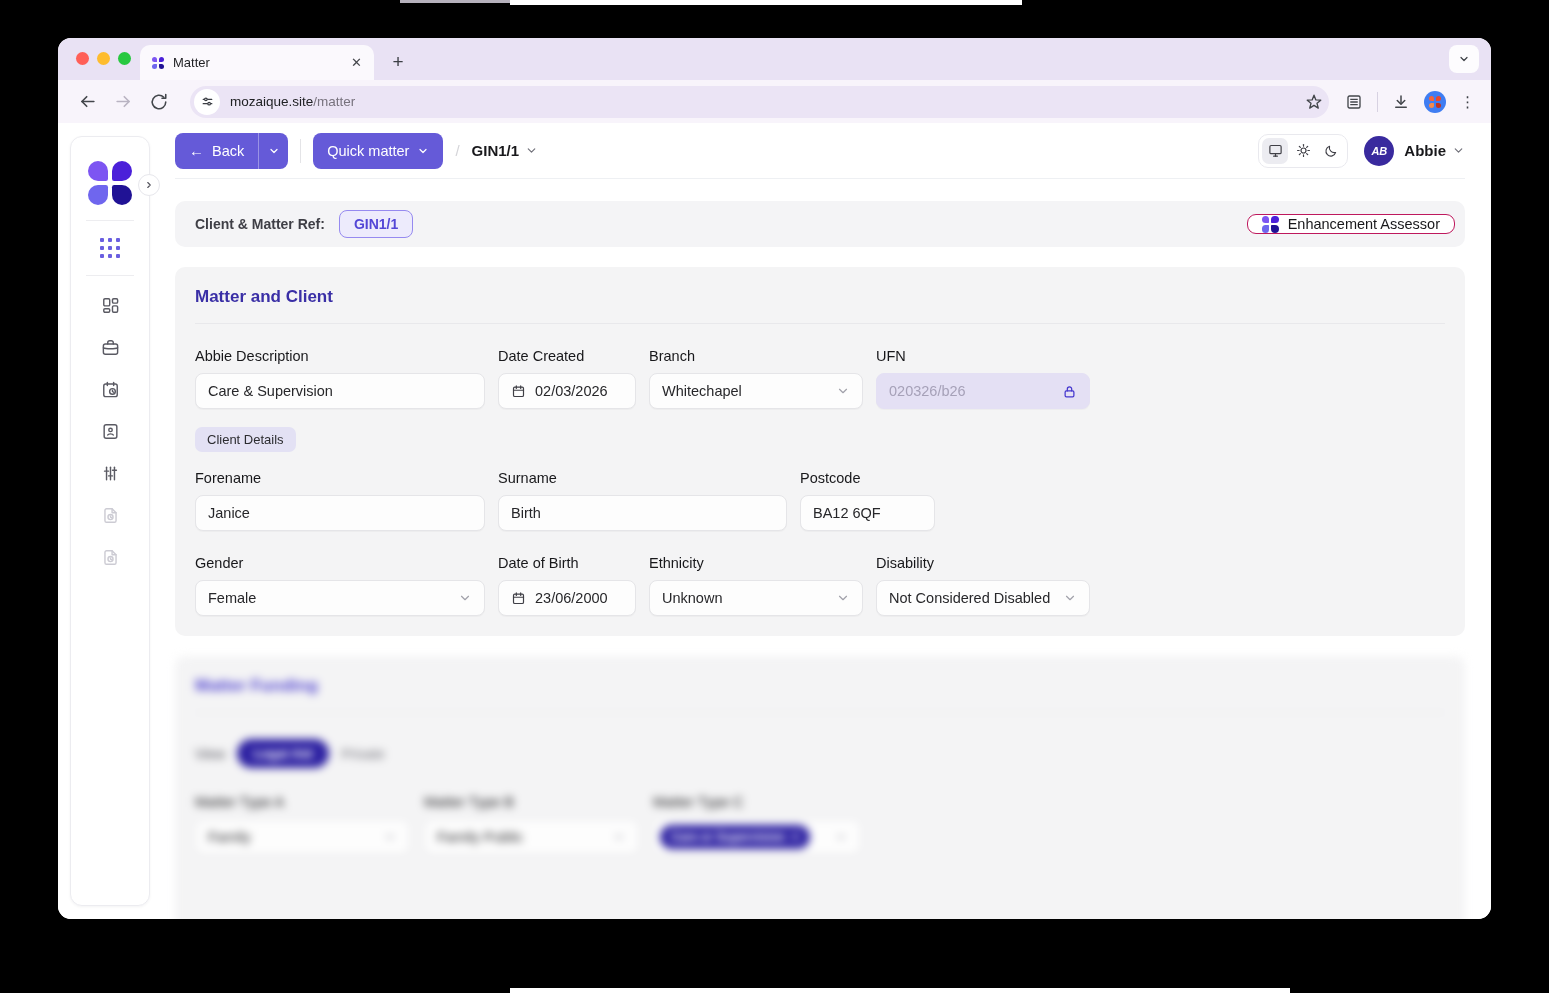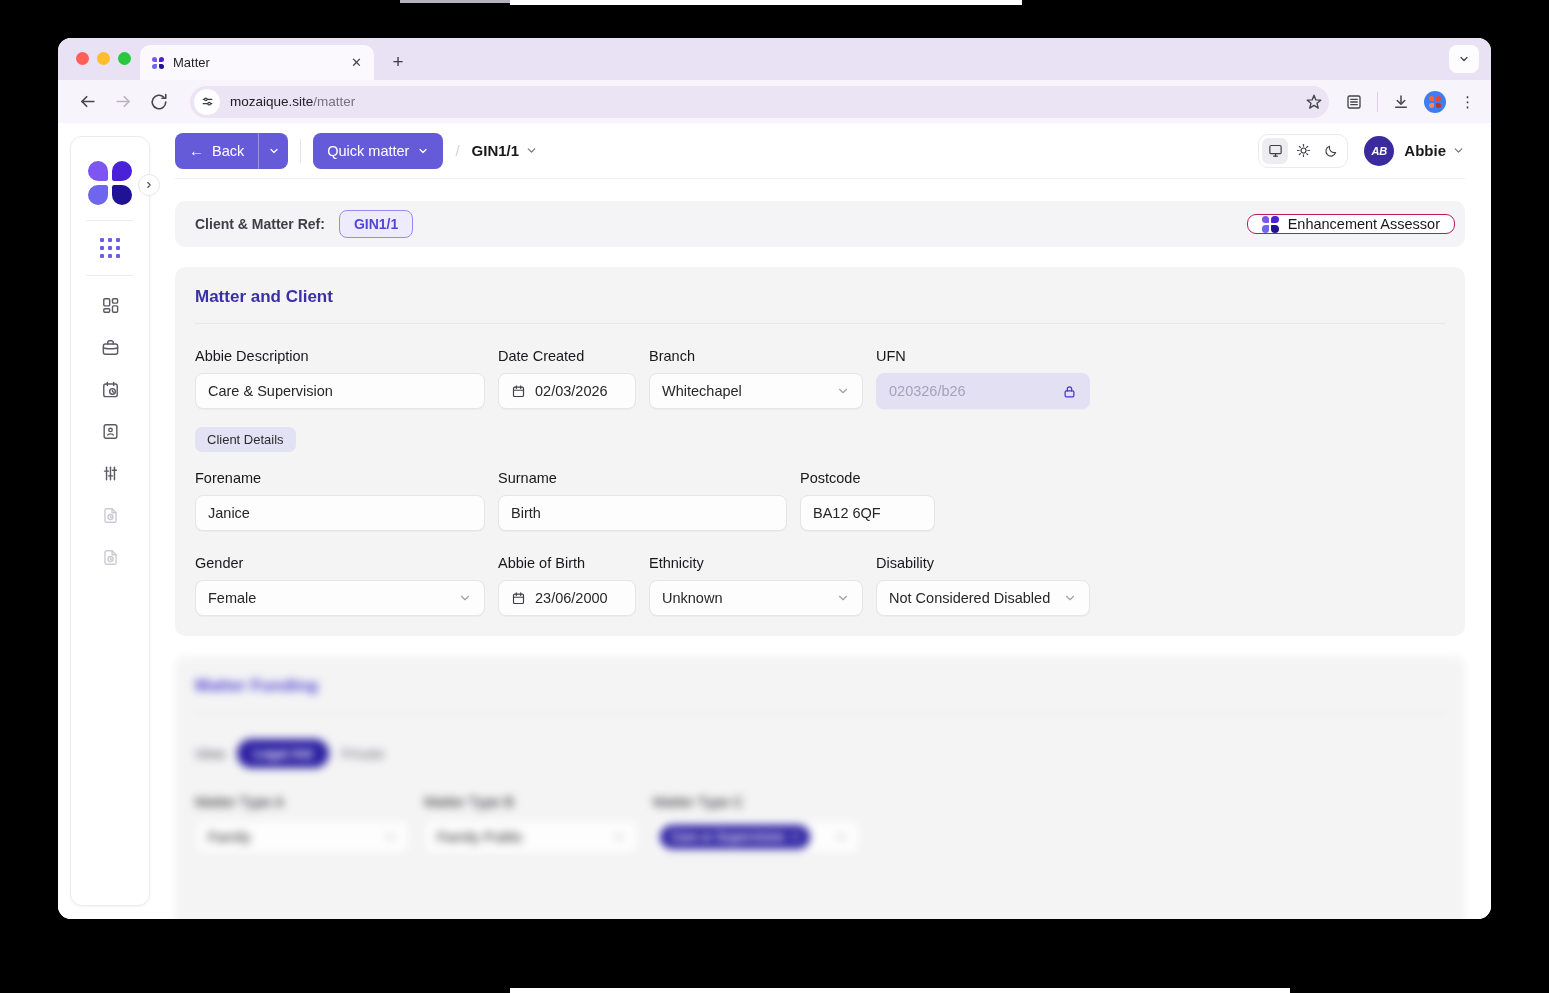--- a/index.html
+++ b/index.html
@@ -449,21 +449,21 @@
             <div class="field w290">
               <div class="flabel">Gender</div>
               <div class="control select">
                 <span>Female</span>
                 <svg width="14" height="14" viewBox="0 0 24 24" fill="none" stroke="#a1a1aa" stroke-width="2" stroke-linecap="round" stroke-linejoin="round">
                     <polyline points="6 9 12 15 18 9"></polyline>
                   </svg>
               </div>
             </div>
             <div class="field w138">
-              <div class="flabel">Abbie of Birth</div>
+              <div class="flabel">Date of Birth</div>
               <div class="control">
                 <svg width="15" height="15" viewBox="0 0 24 24" fill="none" stroke="#3f3f46" stroke-width="1.9" stroke-linecap="round" stroke-linejoin="round">
                     <rect x="4" y="5" width="16" height="15" rx="2"></rect>
                     <line x1="8.5" y1="3" x2="8.5" y2="7"></line>
                     <line x1="15.5" y1="3" x2="15.5" y2="7"></line>
                     <line x1="4" y1="10" x2="20" y2="10"></line>
                   </svg>
                 <span>23/06/2000</span>
               </div>
             </div>

